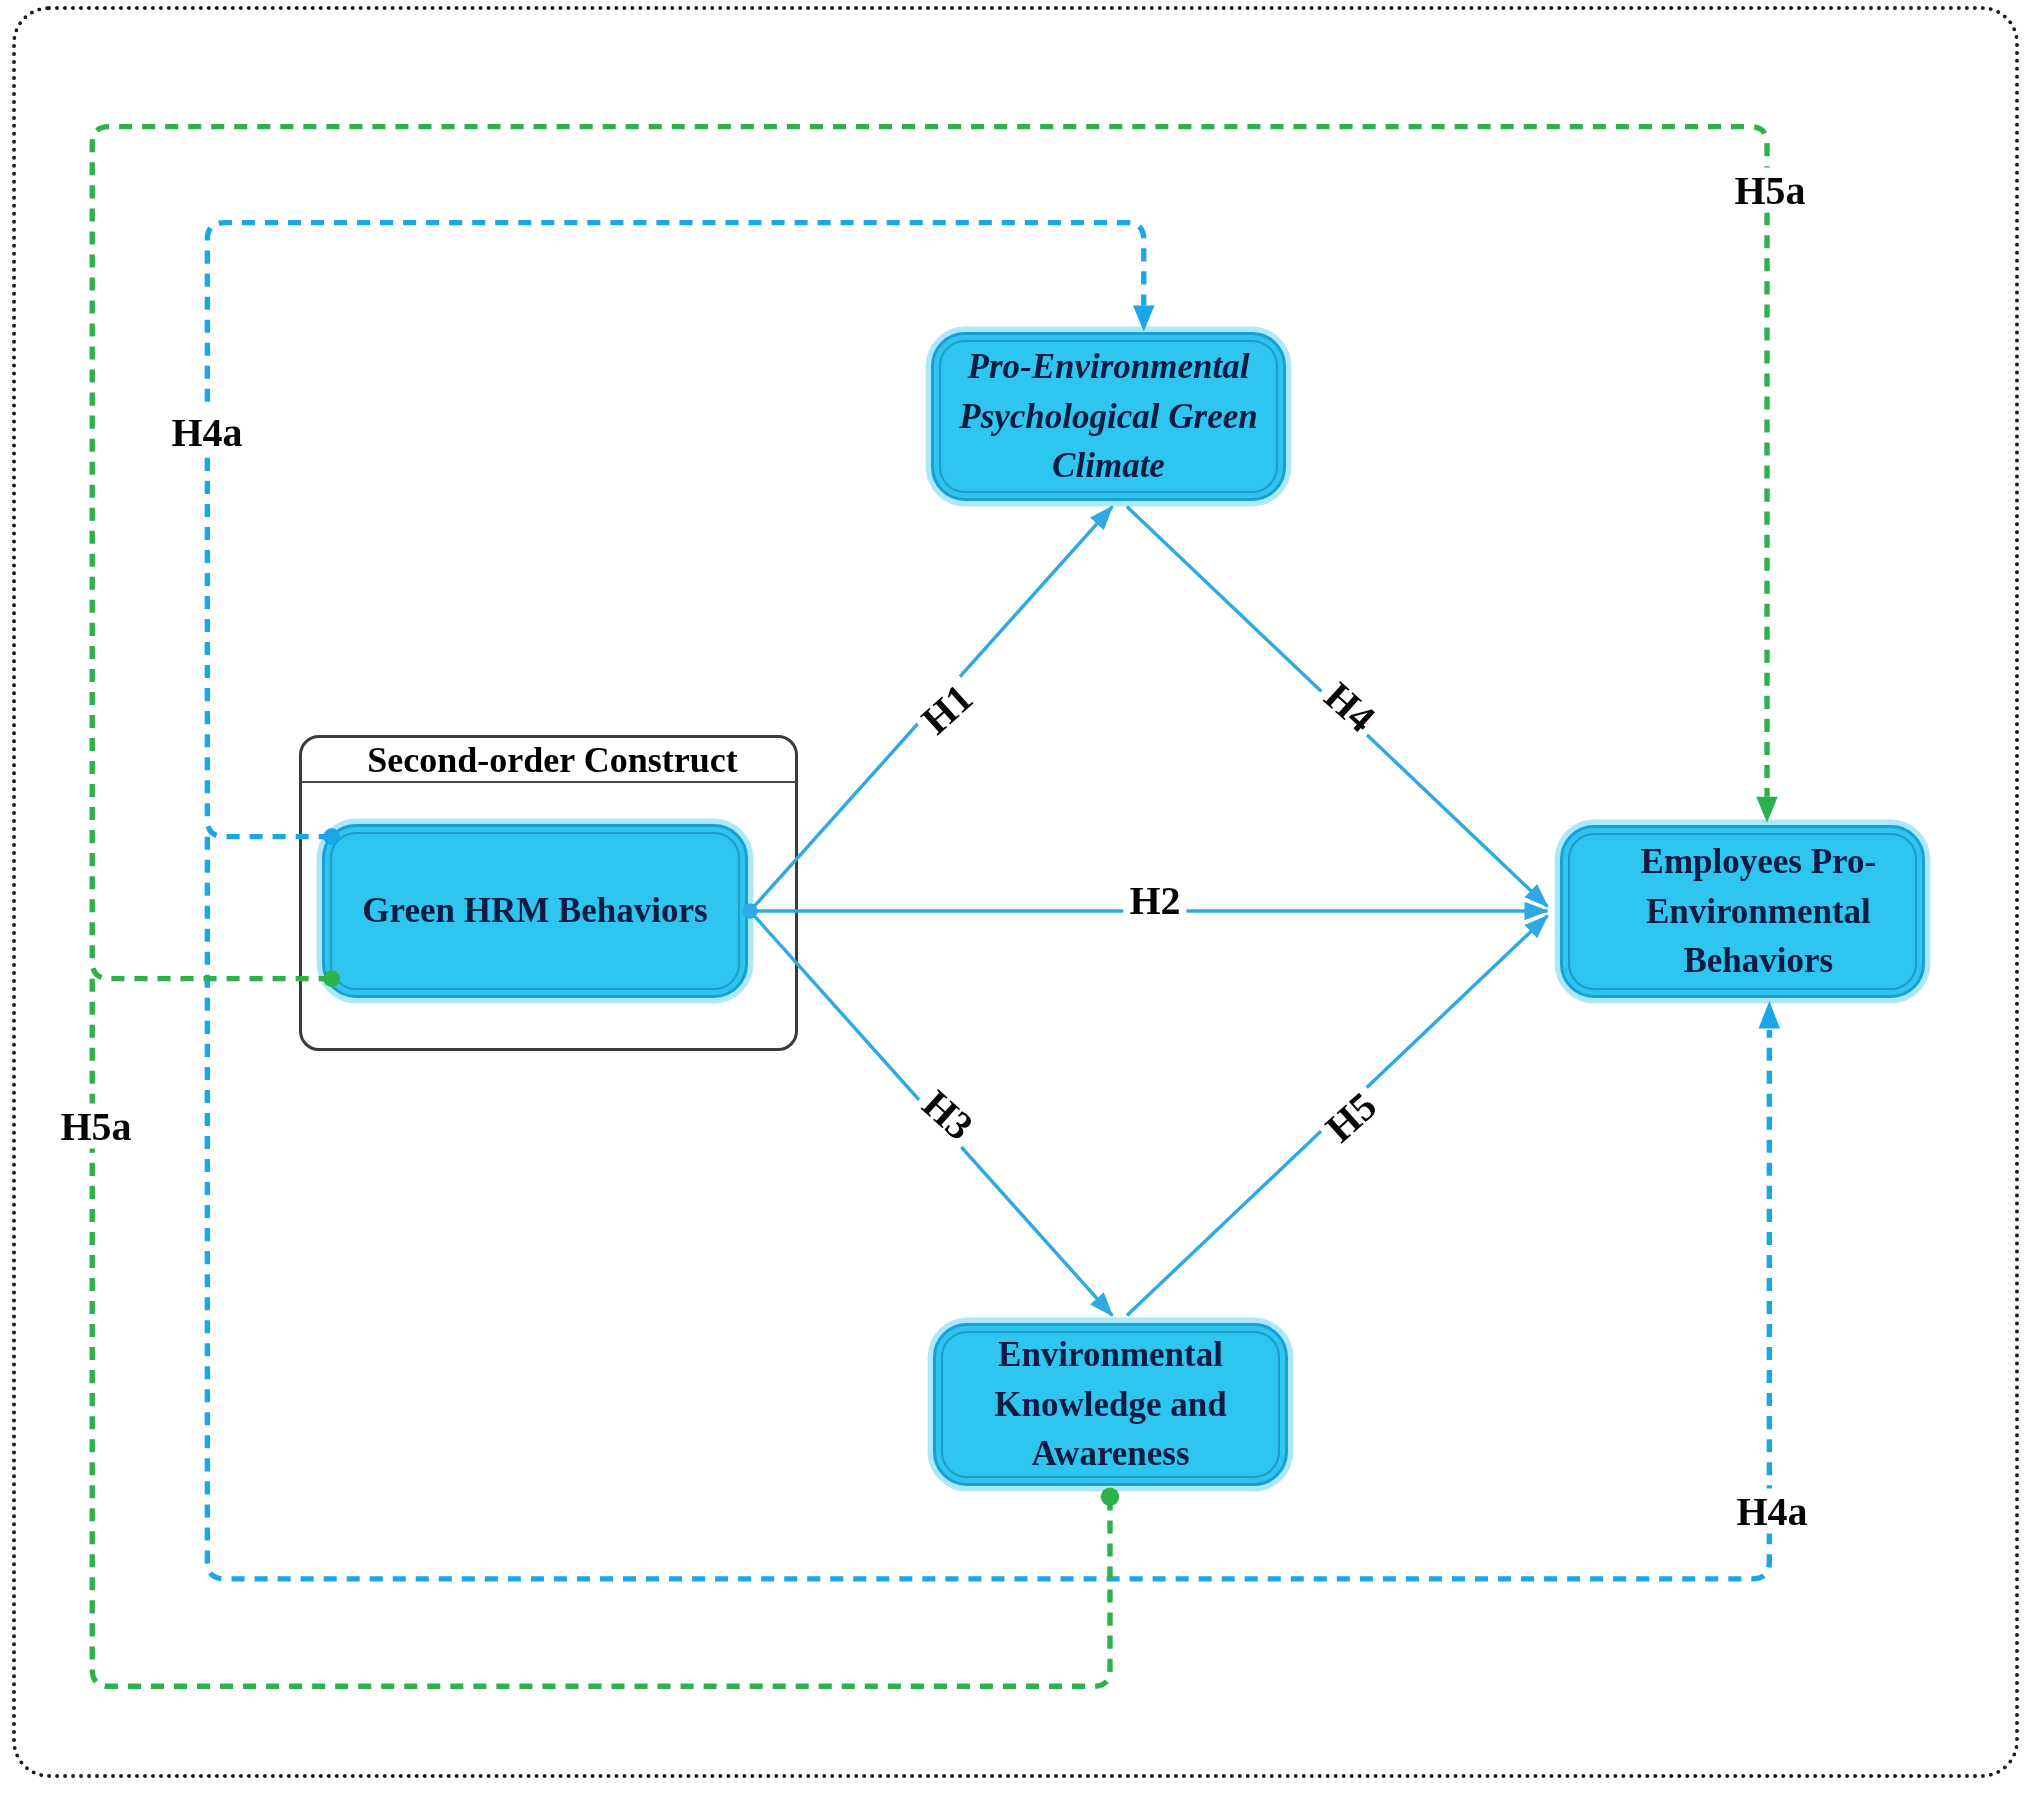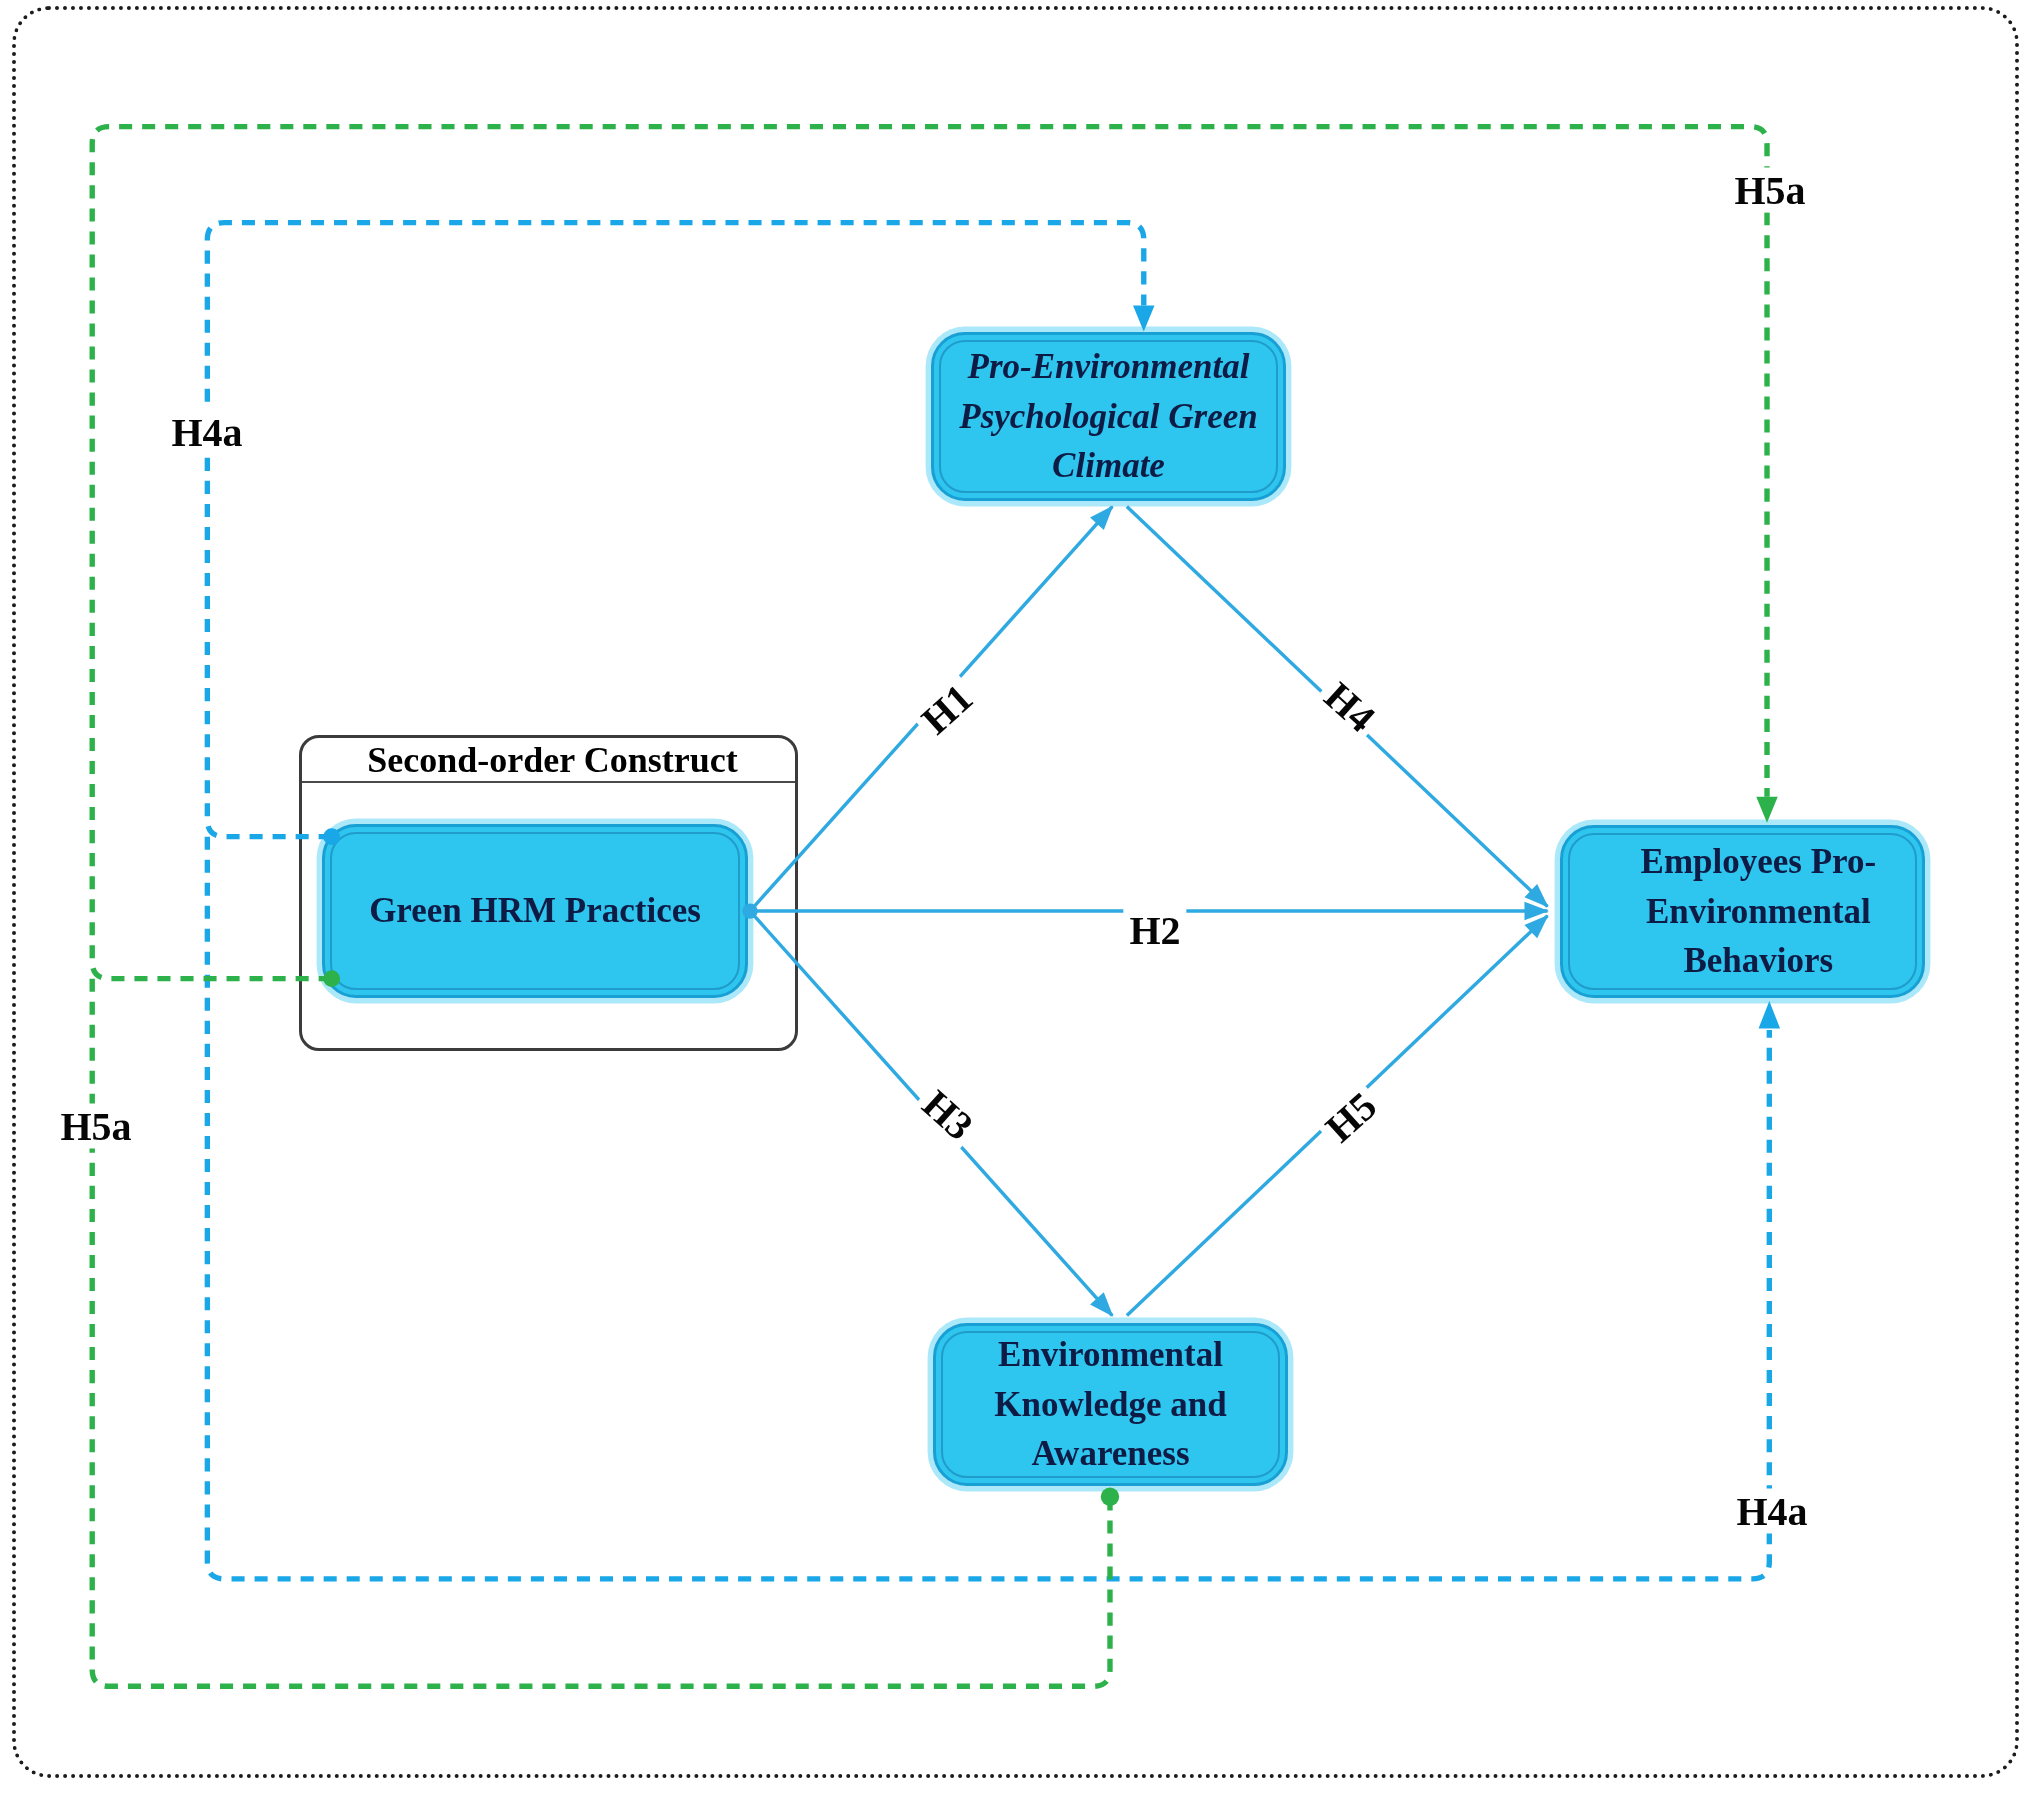--- a/index.html
+++ b/index.html
@@ -35,21 +35,21 @@
   <div class="frame"></div>
 
   <div class="soc">
     <div class="soc-title">Second-order Construct</div>
   </div>
 
   <div class="node node-pepgc">
     <span>Pro-Environmental Psychological Green Climate</span>
   </div>
   <div class="node node-ghrm">
-    <span>Green HRM Practices</span>
+    <span>Green HRM Behaviors</span>
   </div>
   <div class="node node-epeb">
     <span>Employees Pro-Environmental Behaviors</span>
   </div>
   <div class="node node-eka">
     <span>Environmental Knowledge and Awareness</span>
   </div>
 
   <svg class="wires" viewBox="0 0 2651 2336">
     <defs>
@@ -82,21 +82,21 @@
       <path d="M 120 1275 V 2175 Q 120 2197 142 2197 H 1424 Q 1446 2197 1446 2175 V 1958"></path>
     </g>
     <g fill="#2DB14B" stroke="none">
       <path d="M2302,1072 L2288,1038 L2316,1038 Z"></path>
       <circle cx="432" cy="1275" r="11"></circle>
       <circle cx="1446" cy="1950" r="12"></circle>
     </g>
   </svg>
 
   <div class="elabel rot-neg" style="left:947px;top:709px;">H1</div>
-  <div class="elabel" style="left:1155px;top:930px;">H2</div>
+  <div class="elabel" style="left:1155px;top:900px;">H2</div>
   <div class="elabel rot-pos" style="left:948px;top:1115px;">H3</div>
   <div class="elabel rot-pos" style="left:1350px;top:707px;">H4</div>
   <div class="elabel rot-neg" style="left:1351px;top:1117px;">H5</div>
 
   <div class="elabel" style="left:207px;top:432px;">H4a</div>
   <div class="elabel" style="left:96px;top:1126px;">H5a</div>
   <div class="elabel" style="left:1770px;top:190px;">H5a</div>
   <div class="elabel" style="left:1772px;top:1511px;">H4a</div>
 
 </div>

